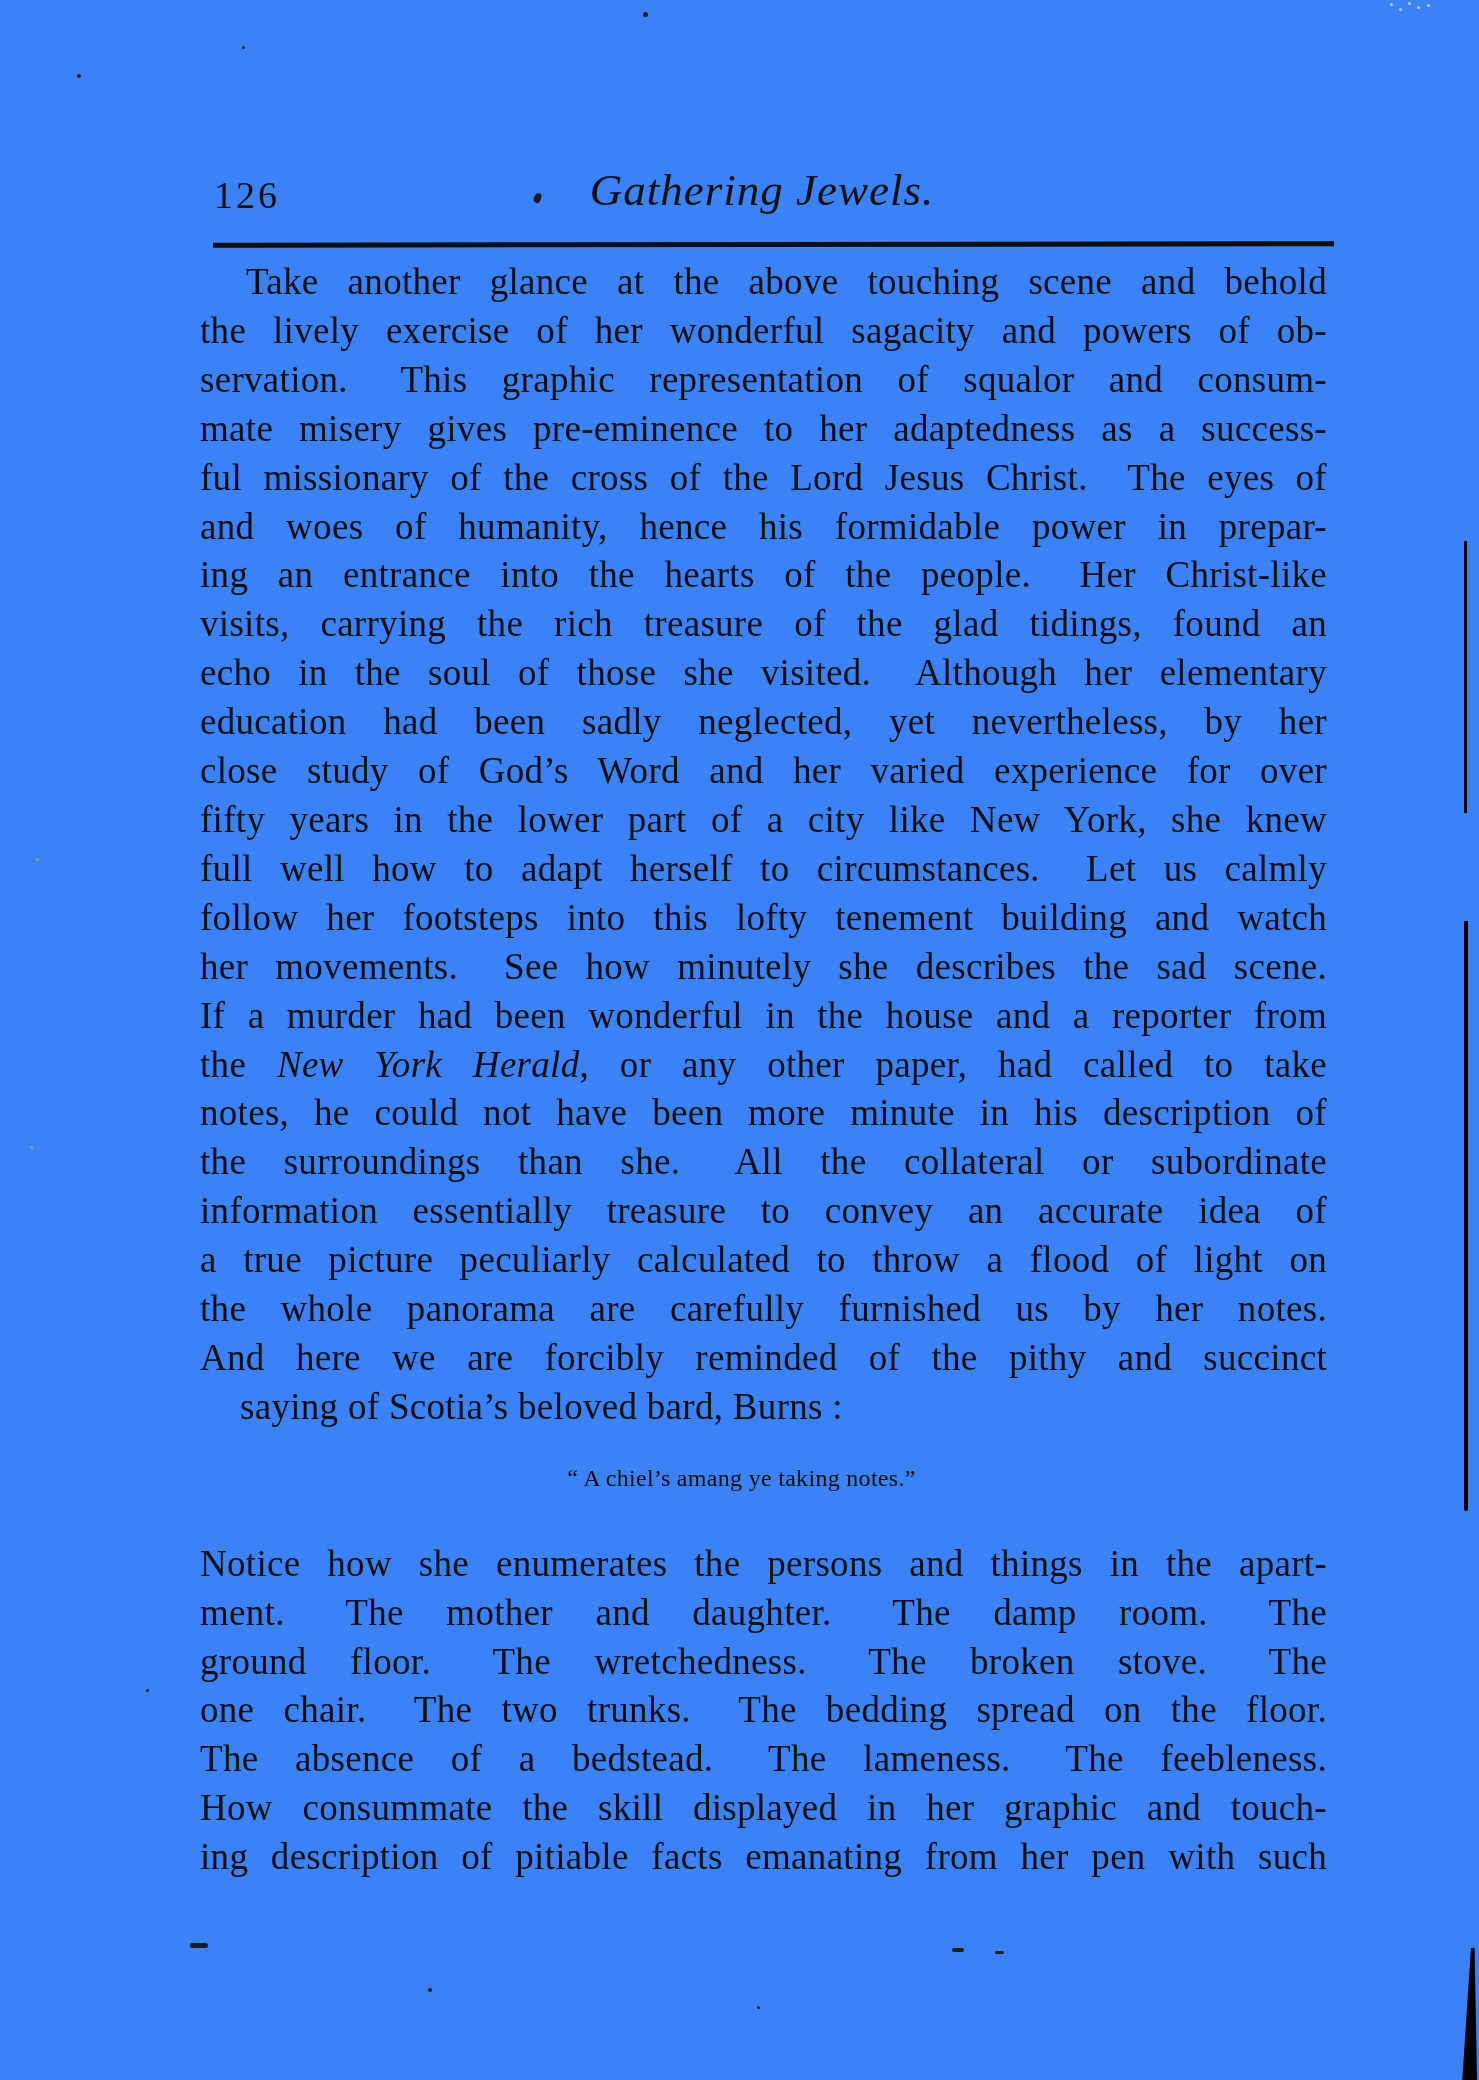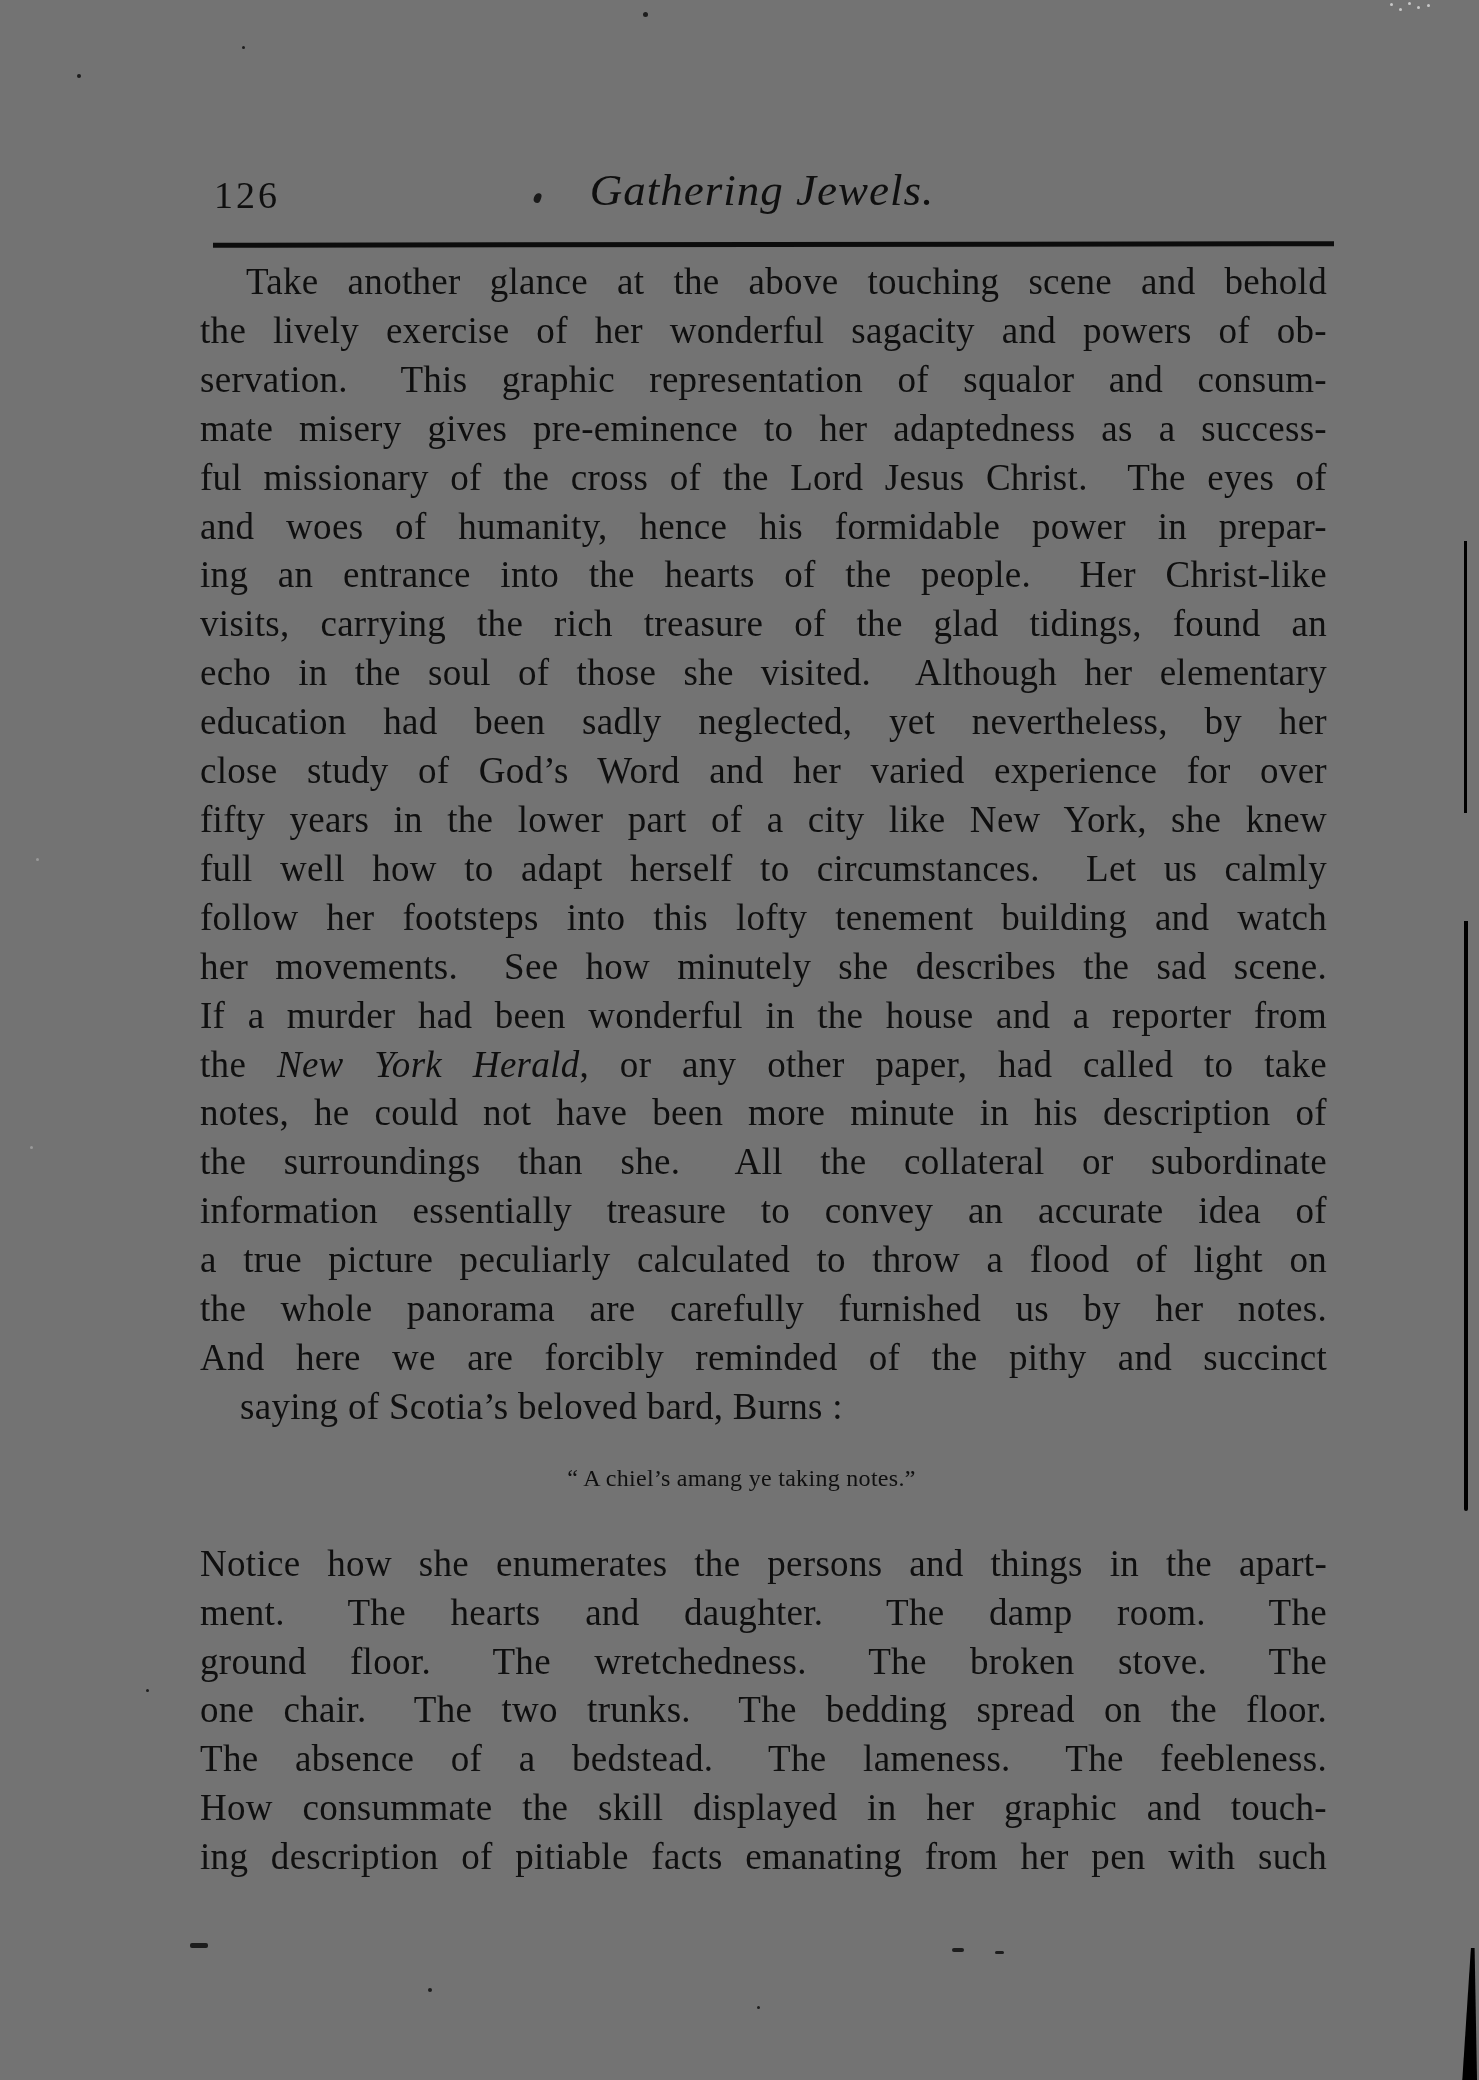--- a/index.html
+++ b/index.html
@@ -1,19 +1,19 @@
 <!DOCTYPE html>
 <html><head>
 <meta charset="utf-8">
 <style>
   html,body{margin:0;padding:0;background:#ffffff;}
   .page{
     position:relative;
     width:1479px;height:2080px;
-    background:#737373;
+    background:#3b82f6;
     overflow:hidden;
     font-family:"Liberation Serif","DejaVu Serif",serif;
     color:#0f0f0f;
   }
   .page-number{
     position:absolute;left:214px;top:176px;
     font-size:38px;line-height:1;letter-spacing:3px;
   }
   .running-title{
     position:absolute;left:542px;top:166px;width:440px;
@@ -88,21 +88,21 @@
         <div class="line"><span>the surroundings than she.  All the collateral or subordinate</span></div>
         <div class="line"><span>information essentially treasure to convey an accurate idea of</span></div>
         <div class="line"><span>a true picture peculiarly calculated to throw a flood of light on</span></div>
         <div class="line"><span>the whole panorama are carefully furnished us by her notes.</span></div>
         <div class="line"><span>And here we are forcibly reminded of the pithy and succinct</span></div>
         <div class="line short"><span>saying of Scotia’s beloved bard, Burns :</span></div>
       </div>
     <div class="bquote">“ A chiel’s amang ye taking notes.”</div>
     <div id="para2">
         <div class="line"><span>Notice how she enumerates the persons and things in the apart-</span></div>
-        <div class="line"><span>ment.  The hearts and daughter.  The damp room.  The</span></div>
+        <div class="line"><span>ment.  The mother and daughter.  The damp room.  The</span></div>
         <div class="line"><span>ground floor.  The wretchedness.  The broken stove.  The</span></div>
         <div class="line"><span>one chair.  The two trunks.  The bedding spread on the floor.</span></div>
         <div class="line"><span>The absence of a bedstead.  The lameness.  The feebleness.</span></div>
         <div class="line"><span>How consummate the skill displayed in her graphic and touch-</span></div>
         <div class="line"><span>ing description of pitiable facts emanating from her pen with such</span></div>
       </div>
   </div>
 
   <div class="artifact edge-line-a"></div>
   <div class="artifact edge-line-b"></div>

